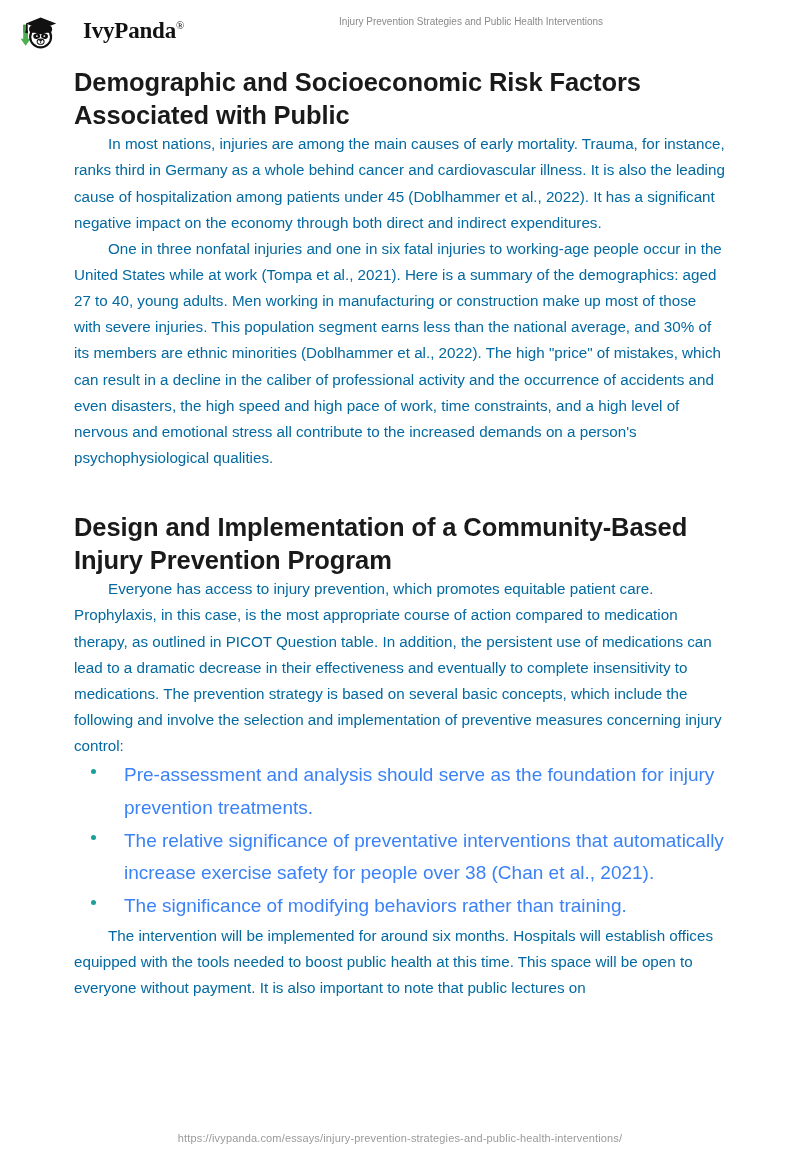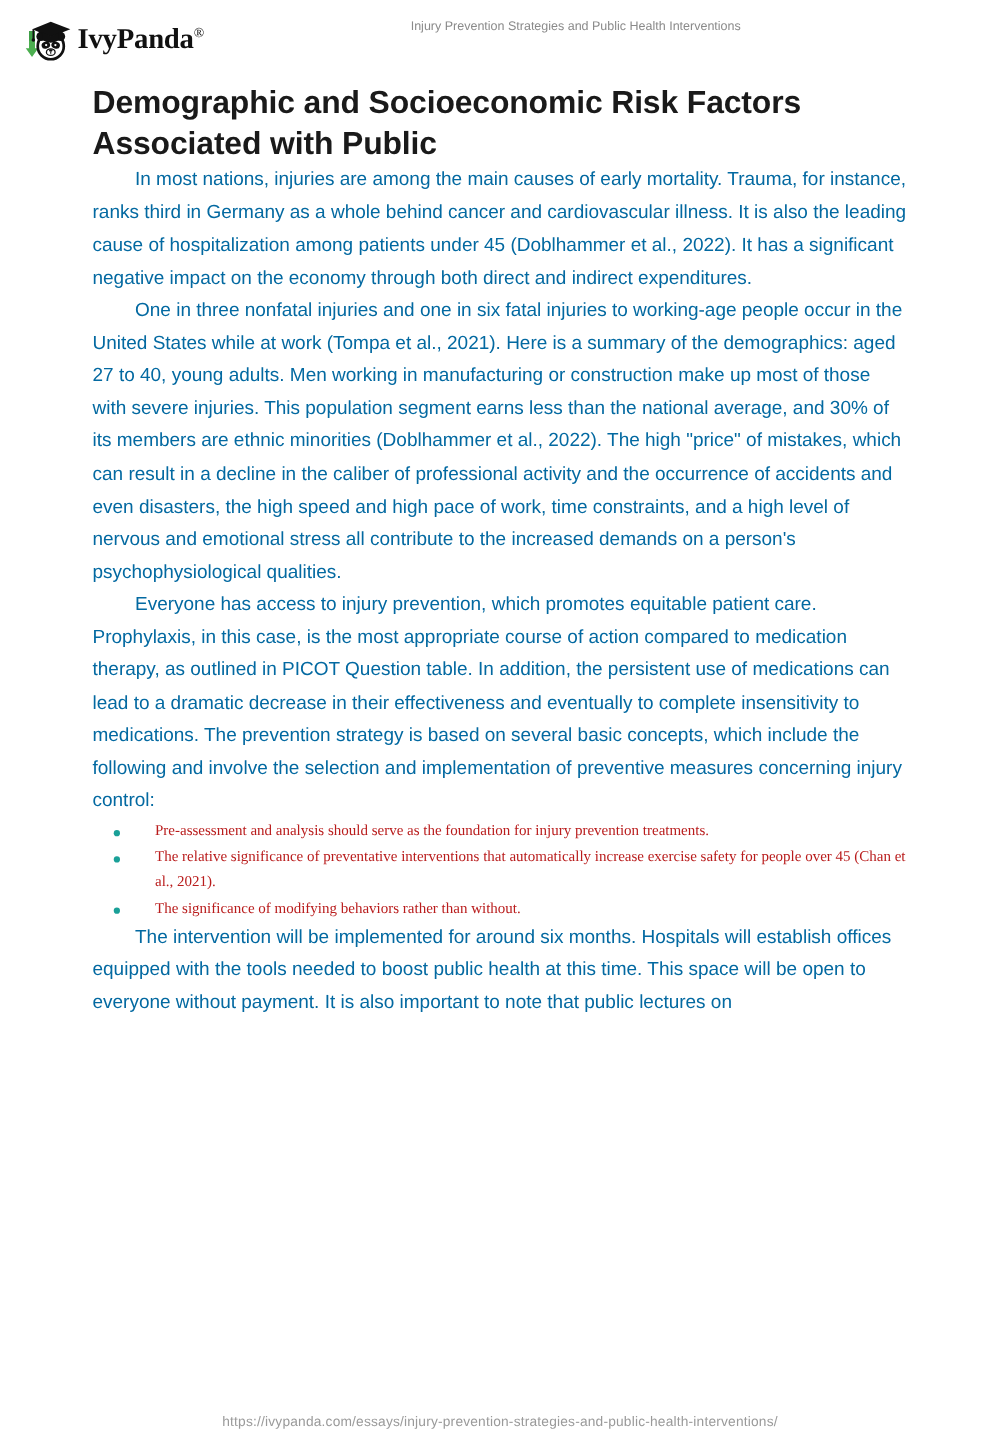--- a/index.html
+++ b/index.html
@@ -34,21 +34,21 @@
     right: 0;
     height: 58px;
     display: flex;
     align-items: flex-start;
     padding: 8px 32px 0 16px;
     box-sizing: border-box;
   }
   .brand {
     display: flex;
     align-items: center;
-    gap: 2px;
+    gap: 23px;
     flex: 0 0 auto;
     padding-top: 2px;
   }
   .brand-mark {
     width: 44px;
     height: 40px;
     flex: 0 0 auto;
     display: block;
   }
   .brand-name {
@@ -115,25 +115,24 @@
 
   
   ul.bullets {
     list-style: none;
     margin: 0;
     padding: 0;
   }
   ul.bullets li {
     position: relative;
     padding-left: 50px;
-    font-size: 12px;
+    font-size: 19px;
     line-height: 1.72;
-    color: #b91c1c;
-    margin: 0;
-    font-family: Liberation Serif, serif;
+    color: #3b82f6;
+    margin: 0;
   }
   ul.bullets li .dot {
     position: absolute;
     left: 17px;
     top: 10px;
     width: 5px;
     height: 5px;
     border-radius: 50%;
     background: #1aa098;
     display: block;
@@ -193,35 +192,36 @@
   </div>
 
   <div class="content">
 
     <h1 class="section-title">Demographic and Socioeconomic Risk Factors Associated with Public</h1>
 
     <p class="body-text indent gap-after-title">In most nations, injuries are among the main causes of early mortality. Trauma, for instance, ranks third in Germany as a whole behind cancer and cardiovascular illness. It is also the leading cause of hospitalization among patients under 45 (Doblhammer et al., 2022). It has a significant negative impact on the economy through both direct and indirect expenditures.</p>
 
     <p class="body-text indent gap-para">One in three nonfatal injuries and one in six fatal injuries to working-age people occur in the United States while at work (Tompa et al., 2021). Here is a summary of the demographics: aged 27 to 40, young adults. Men working in manufacturing or construction make up most of those with severe injuries. This population segment earns less than the national average, and 30% of its members are ethnic minorities (Doblhammer et al., 2022). The high "price" of mistakes, which can result in a decline in the caliber of professional activity and the occurrence of accidents and even disasters, the high speed and high pace of work, time constraints, and a high level of nervous and emotional stress all contribute to the increased demands on a person's psychophysiological qualities.</p>
 
+    <h1 class="section-title second">Design and Implementation of a Community-Based Injury Prevention Program</h1>
 
     <p class="body-text indent gap-after-title">Everyone has access to injury prevention, which promotes equitable patient care. Prophylaxis, in this case, is the most appropriate course of action compared to medication therapy, as outlined in PICOT Question table. In addition, the persistent use of medications can lead to a dramatic decrease in their effectiveness and eventually to complete insensitivity to medications. The prevention strategy is based on several basic concepts, which include the following and involve the selection and implementation of preventive measures concerning injury control:</p>
 
     <ul class="bullets gap-list">
       <li>
         <span class="dot"></span>
         <span>Pre-assessment and analysis should serve as the foundation for injury prevention treatments.</span>
       </li>
       <li>
         <span class="dot"></span>
-        <span>The relative significance of preventative interventions that automatically increase exercise safety for people over 45 (Chan et al., 2021).</span>
+        <span>The relative significance of preventative interventions that automatically increase exercise safety for people over 38 (Chan et al., 2021).</span>
       </li>
       <li>
         <span class="dot"></span>
-        <span>The significance of modifying behaviors rather than without.</span>
+        <span>The significance of modifying behaviors rather than training.</span>
       </li>
     </ul>
 
     <p class="body-text indent gap-para">The intervention will be implemented for around six months. Hospitals will establish offices equipped with the tools needed to boost public health at this time. This space will be open to everyone without payment. It is also important to note that public lectures on</p>
 
   </div>
 
   <div class="page-footer">
     <span class="footer-url">https://ivypanda.com/essays/injury-prevention-strategies-and-public-health-interventions/</span>
   </div>

